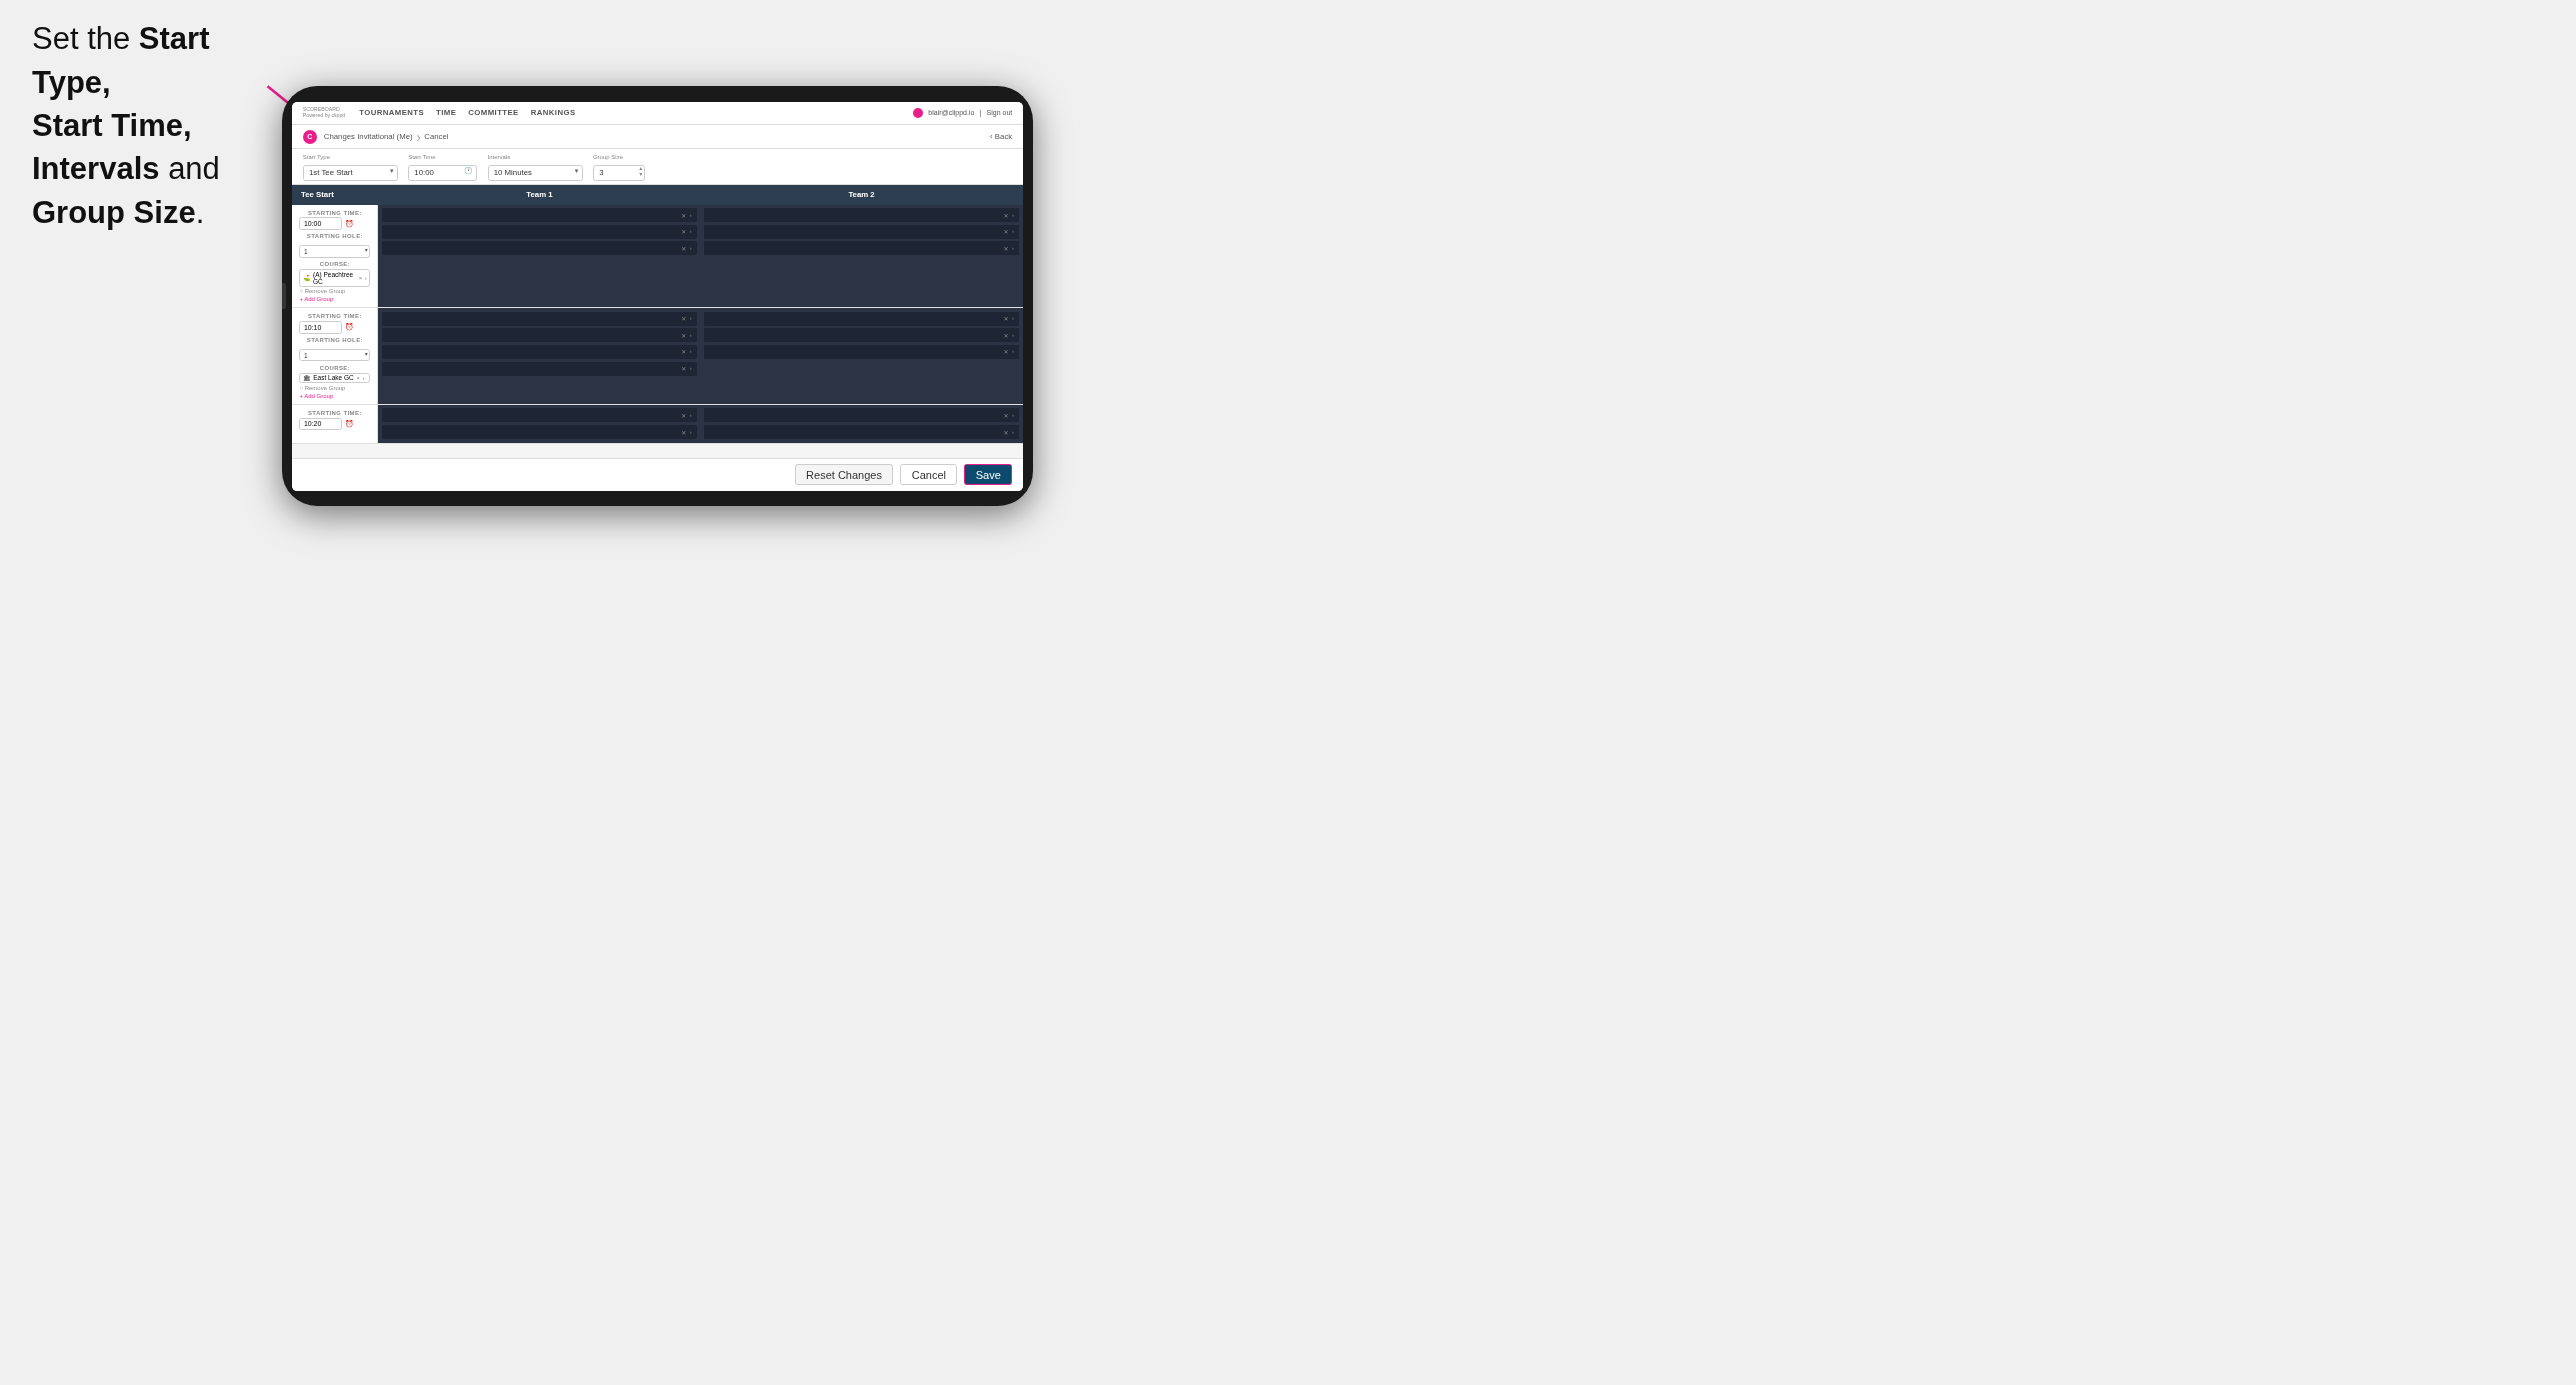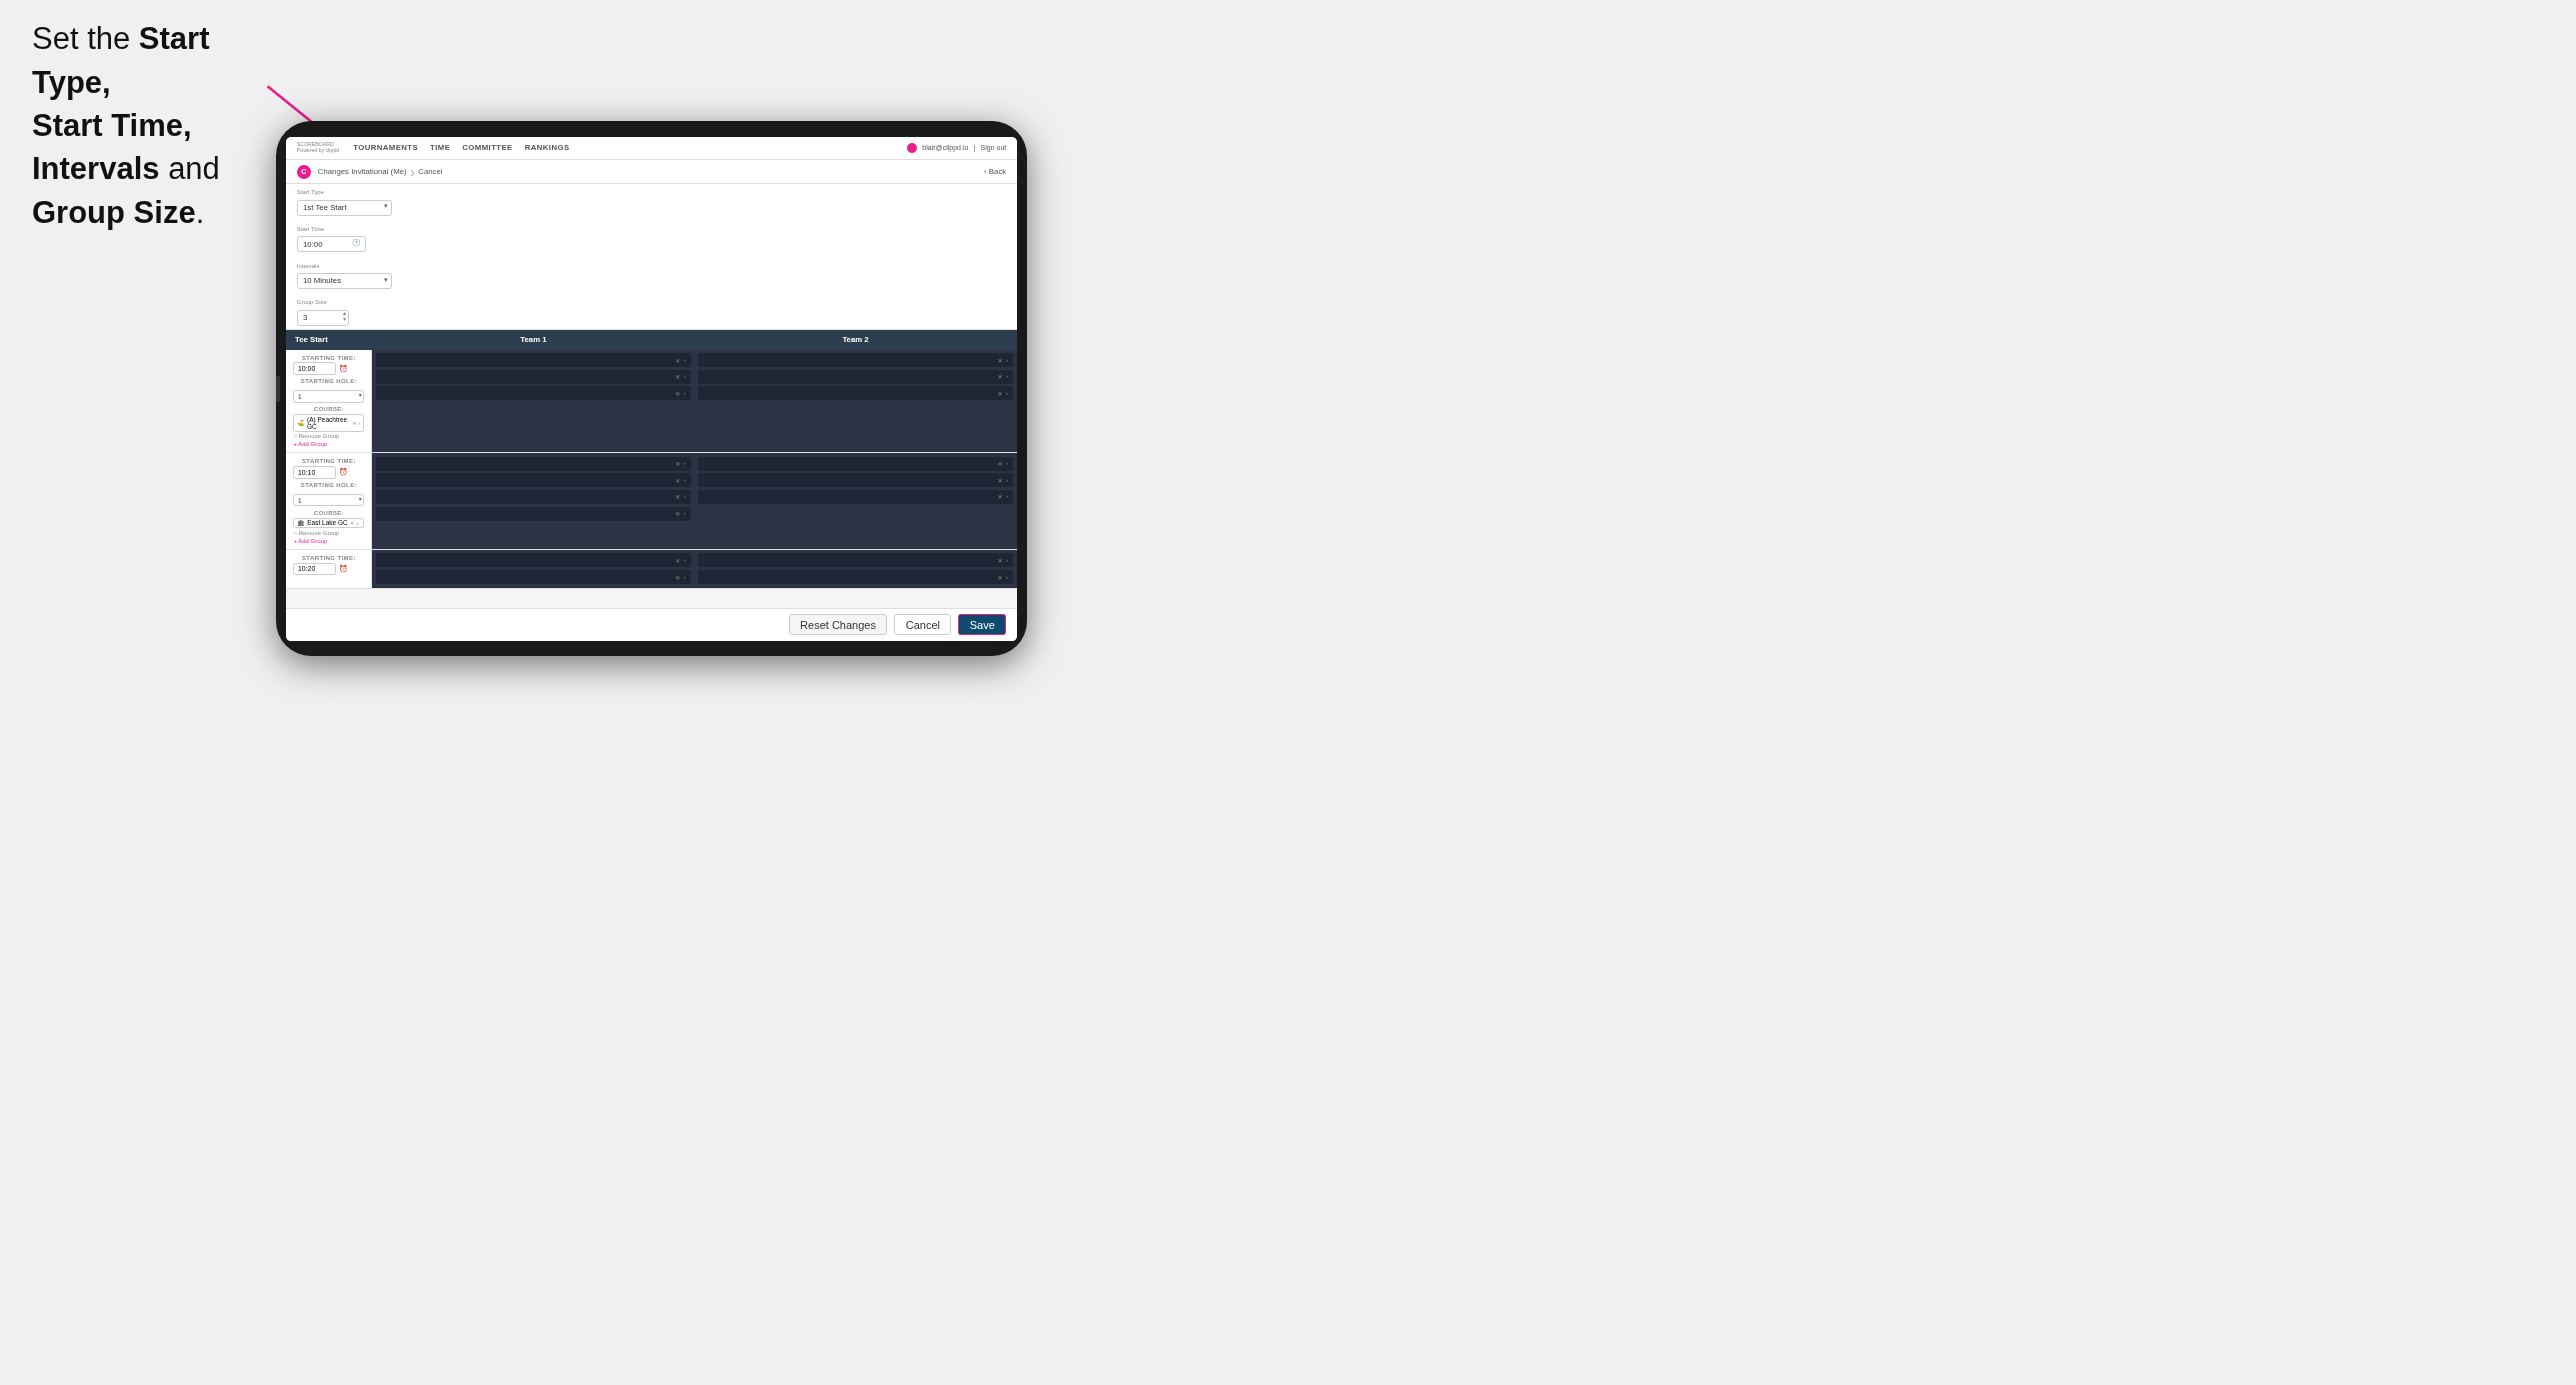--- a/index.html
+++ b/index.html
@@ -37,28 +37,27 @@
     }
     .arrow-svg {
       width: 100%;
       height: 100%;
     }
 
     
     .tablet-outer {
       position: absolute;
       top: 86px;
-      left: 276px;
+      left: 282px;
       width: 751px;
-      height: 535px;
+      height: 420px;
       background: #1a1a1a;
       border-radius: 35px;
       box-shadow: 0 8.6px 35px rgba(0,0,0,0.5);
       padding: 15.5px 10.4px;
-      margin-top: 35px;
     }
 
     .tablet-screen {
       width: 100%;
       height: 100%;
       background: #fff;
       border-radius: 5.2px;
       overflow: hidden;
       display: flex;
       flex-direction: column;
@@ -155,21 +154,20 @@
 
     
     .controls-bar {
       display: flex;
       align-items: flex-start;
       padding: 5.2px 10.4px 3.5px;
       background: #fff;
       border-bottom: 0.9px solid #ddd;
       gap: 10.4px;
       flex-shrink: 0;
-      flex-direction: column;
     }
     .control-group {
       display: flex;
       flex-direction: column;
       gap: 1.7px;
     }
     .control-label {
       font-size: 6px;
       color: #888;
     }

